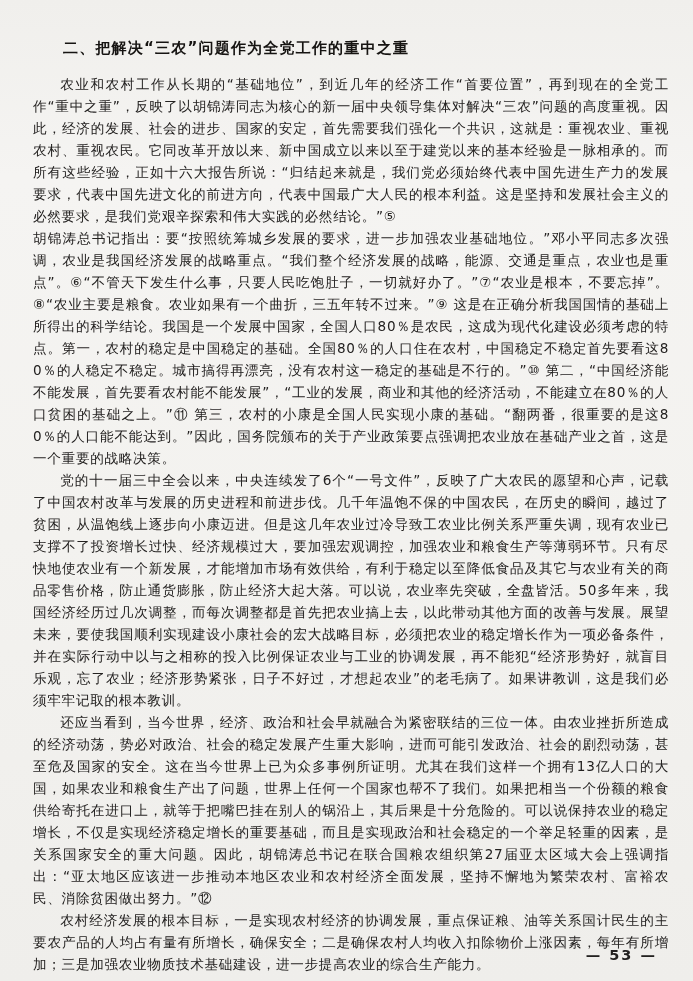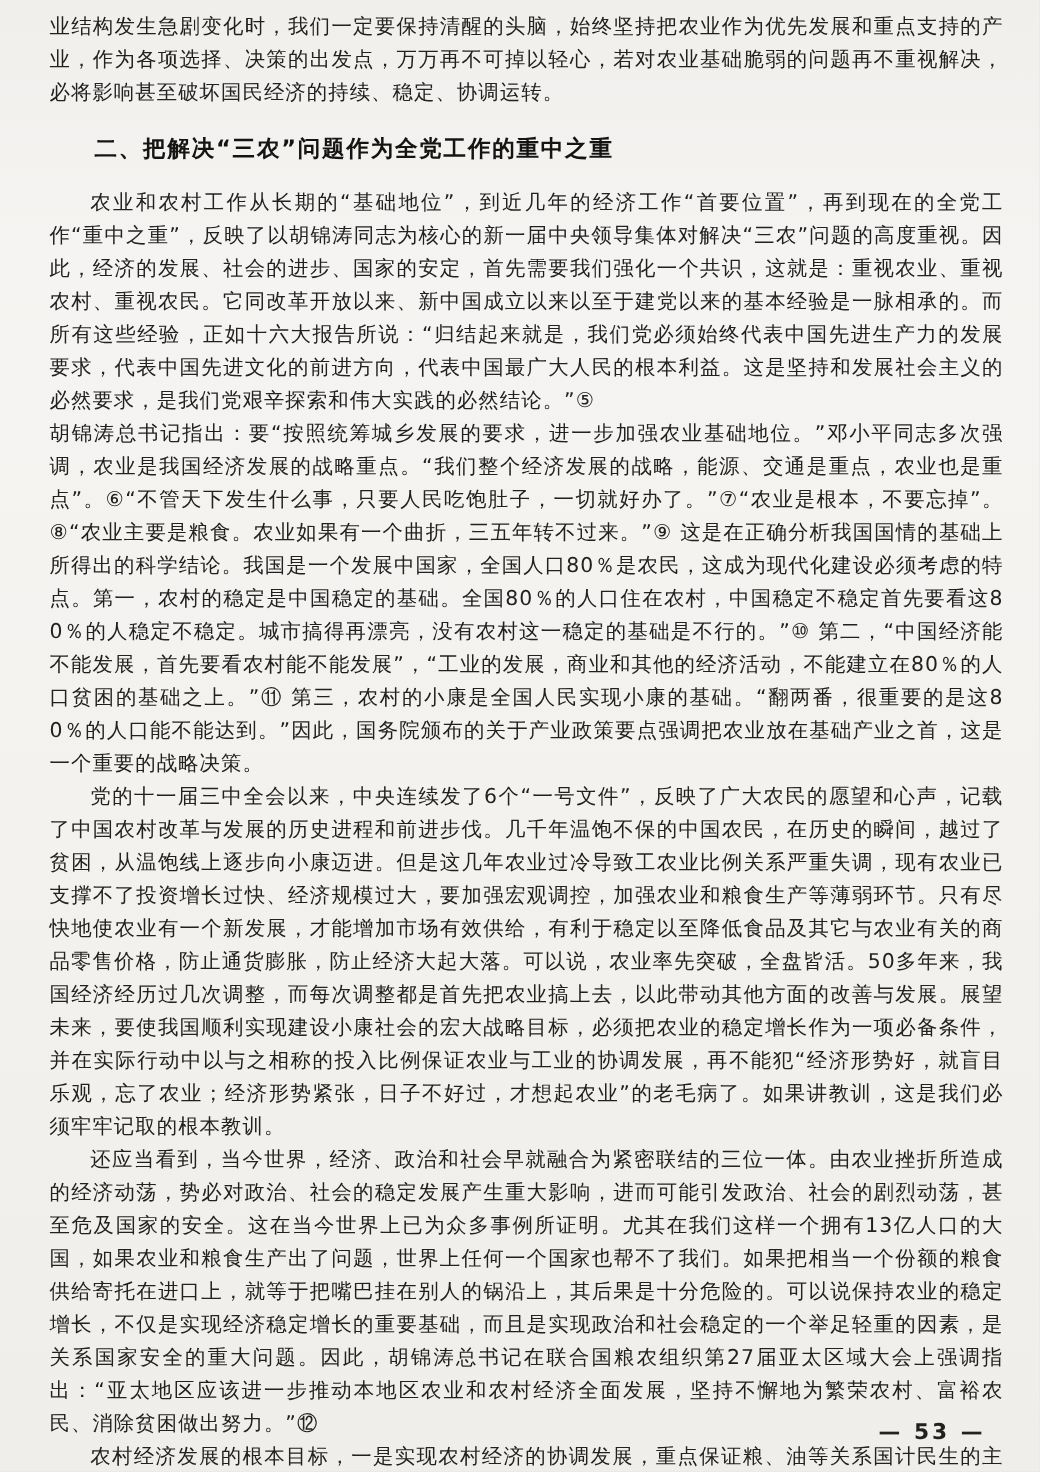--- a/index.html
+++ b/index.html
@@ -25,21 +25,21 @@
     font-size: 13.6px;
     line-height: 22px;
     letter-spacing: 0.7px;
     text-align: justify;
     text-justify: inter-character;
     word-break: break-all;
     color: #232120;
   }
   .text-block p.indent { text-indent: 2em; }
   .section-heading {
-    margin: 17px 0 15px 0;
+    margin: 32px 0 15px 0;
     font-size: 15px;
     font-weight: bold;
     letter-spacing: 1.2px;
     text-indent: 2em;
     color: #161412;
   }
   .page-number {
     position: absolute;
     right: 36px;
     bottom: 18px;
@@ -49,21 +49,20 @@
     color: #232120;
     text-align: center;
   }
 </style>
 </head>
 <body>
 
 <div class="page">
   <div class="text-block">
 
-    <p>业结构发生急剧变化时，我们一定要保持清醒的头脑，始终坚持把农业作为优先发展和重点支持的产业，作为各项选择、决策的出发点，万万再不可掉以轻心，若对农业基础脆弱的问题再不重视解决，必将影响甚至破坏国民经济的持续、稳定、协调运转。</p>
 
     <h2 class="section-heading">二、把解决“三农”问题作为全党工作的重中之重</h2>
 
     <p class="indent">农业和农村工作从长期的“基础地位”，到近几年的经济工作“首要位置”，再到现在的全党工作“重中之重”，反映了以胡锦涛同志为核心的新一届中央领导集体对解决“三农”问题的高度重视。因此，经济的发展、社会的进步、国家的安定，首先需要我们强化一个共识，这就是：重视农业、重视农村、重视农民。它同改革开放以来、新中国成立以来以至于建党以来的基本经验是一脉相承的。而所有这些经验，正如十六大报告所说：“归结起来就是，我们党必须始终代表中国先进生产力的发展要求，代表中国先进文化的前进方向，代表中国最广大人民的根本利益。这是坚持和发展社会主义的必然要求，是我们党艰辛探索和伟大实践的必然结论。”⑤</p>
 
     <p>胡锦涛总书记指出：要“按照统筹城乡发展的要求，进一步加强农业基础地位。”邓小平同志多次强调，农业是我国经济发展的战略重点。“我们整个经济发展的战略，能源、交通是重点，农业也是重点”。⑥“不管天下发生什么事，只要人民吃饱肚子，一切就好办了。”⑦“农业是根本，不要忘掉”。⑧“农业主要是粮食。农业如果有一个曲折，三五年转不过来。”⑨ 这是在正确分析我国国情的基础上所得出的科学结论。我国是一个发展中国家，全国人口80％是农民，这成为现代化建设必须考虑的特点。第一，农村的稳定是中国稳定的基础。全国80％的人口住在农村，中国稳定不稳定首先要看这80％的人稳定不稳定。城市搞得再漂亮，没有农村这一稳定的基础是不行的。”⑩ 第二，“中国经济能不能发展，首先要看农村能不能发展”，“工业的发展，商业和其他的经济活动，不能建立在80％的人口贫困的基础之上。”⑪ 第三，农村的小康是全国人民实现小康的基础。“翻两番，很重要的是这80％的人口能不能达到。”因此，国务院颁布的关于产业政策要点强调把农业放在基础产业之首，这是一个重要的战略决策。</p>
 
     <p class="indent">党的十一届三中全会以来，中央连续发了6个“一号文件”，反映了广大农民的愿望和心声，记载了中国农村改革与发展的历史进程和前进步伐。几千年温饱不保的中国农民，在历史的瞬间，越过了贫困，从温饱线上逐步向小康迈进。但是这几年农业过冷导致工农业比例关系严重失调，现有农业已支撑不了投资增长过快、经济规模过大，要加强宏观调控，加强农业和粮食生产等薄弱环节。只有尽快地使农业有一个新发展，才能增加市场有效供给，有利于稳定以至降低食品及其它与农业有关的商品零售价格，防止通货膨胀，防止经济大起大落。可以说，农业率先突破，全盘皆活。50多年来，我国经济经历过几次调整，而每次调整都是首先把农业搞上去，以此带动其他方面的改善与发展。展望未来，要使我国顺利实现建设小康社会的宏大战略目标，必须把农业的稳定增长作为一项必备条件，并在实际行动中以与之相称的投入比例保证农业与工业的协调发展，再不能犯“经济形势好，就盲目乐观，忘了农业；经济形势紧张，日子不好过，才想起农业”的老毛病了。如果讲教训，这是我们必须牢牢记取的根本教训。</p>
 
     <p class="indent">还应当看到，当今世界，经济、政治和社会早就融合为紧密联结的三位一体。由农业挫折所造成的经济动荡，势必对政治、社会的稳定发展产生重大影响，进而可能引发政治、社会的剧烈动荡，甚至危及国家的安全。这在当今世界上已为众多事例所证明。尤其在我们这样一个拥有13亿人口的大国，如果农业和粮食生产出了问题，世界上任何一个国家也帮不了我们。如果把相当一个份额的粮食供给寄托在进口上，就等于把嘴巴挂在别人的锅沿上，其后果是十分危险的。可以说保持农业的稳定增长，不仅是实现经济稳定增长的重要基础，而且是实现政治和社会稳定的一个举足轻重的因素，是关系国家安全的重大问题。因此，胡锦涛总书记在联合国粮农组织第27届亚太区域大会上强调指出：“亚太地区应该进一步推动本地区农业和农村经济全面发展，坚持不懈地为繁荣农村、富裕农民、消除贫困做出努力。”⑫</p>

